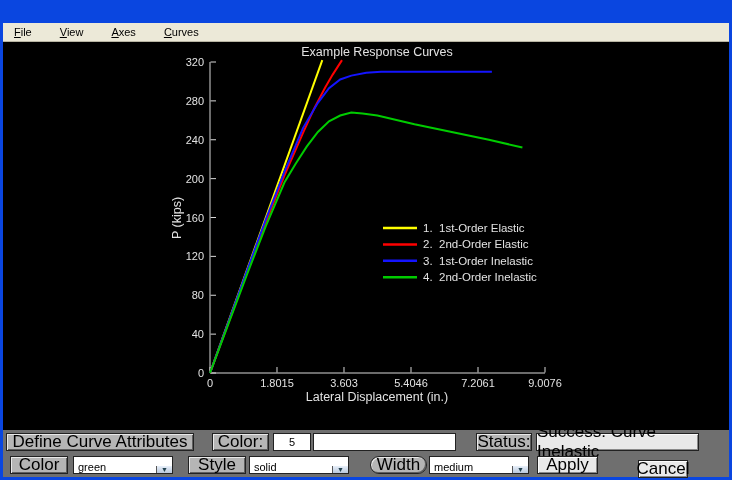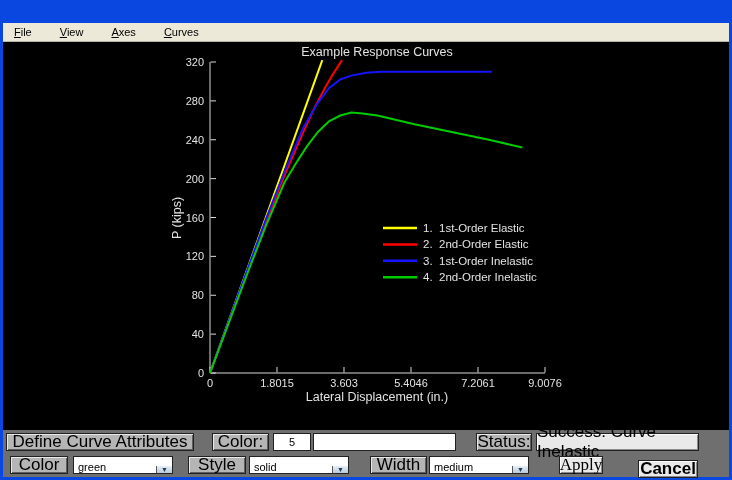--- a/index.html
+++ b/index.html
@@ -130,23 +130,23 @@
       <div class="raised" style="left:7px;top:26px;width:58px;">Color</div>
       <div class="combo" style="left:70px;top:26px;width:100px;">
         <span class="txt">green</span>
         <span class="arrow-btn">▼</span>
       </div>
       <div class="raised" style="left:185px;top:26px;width:58px;">Style</div>
       <div class="combo" style="left:246px;top:26px;width:100px;">
         <span class="txt">solid</span>
         <span class="arrow-btn">▼</span>
       </div>
-      <div class="raised" style="left:367px;top:26px;width:57px;">Width</div>
+      <div class="raised" style="left:367px;top:26px;width:57px;border-radius:9px;">Width</div>
       <div class="combo" style="left:426px;top:26px;width:100px;">
         <span class="txt">medium</span>
         <span class="arrow-btn">▼</span>
       </div>
-      <div class="raised lightface" style="left:556px;top:26px;width:44px;font-family:Liberation Serif, serif;">Apply</div>
-      <div class="raised lightface" style="left:635px;top:30px;width:60px;font-weight:bold;">Cancel</div>
+      <div class="raised lightface" style="left:534px;top:26px;width:61px;">Apply</div>
+      <div class="raised lightface" style="left:635px;top:30px;width:50px;">Cancel</div>
     </div>
 
   </div>
 </div>
 
 </body></html>

